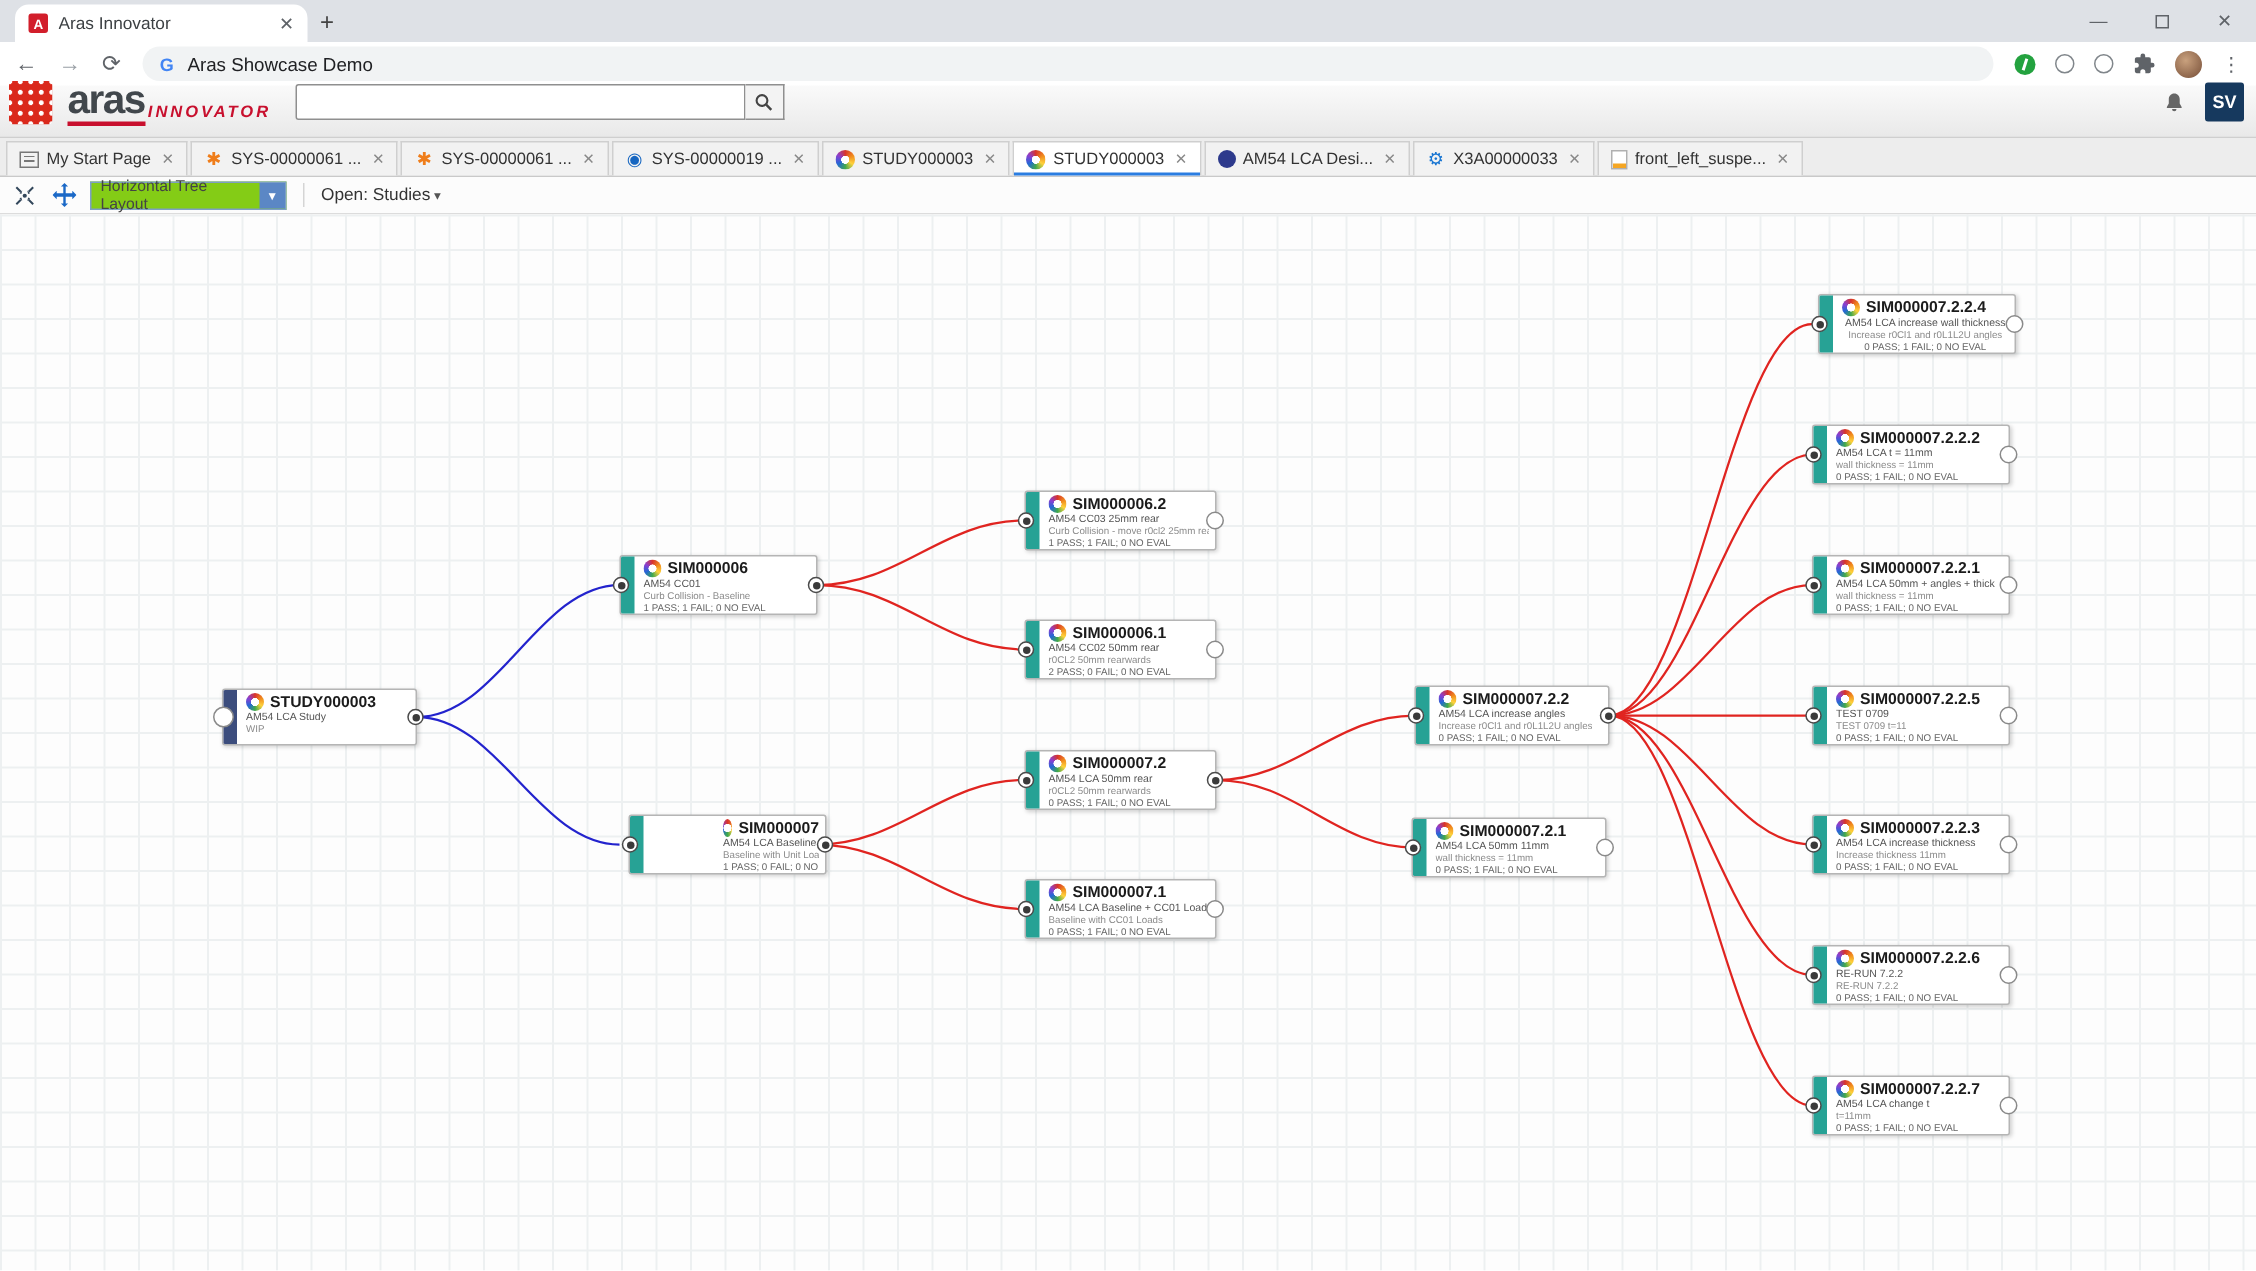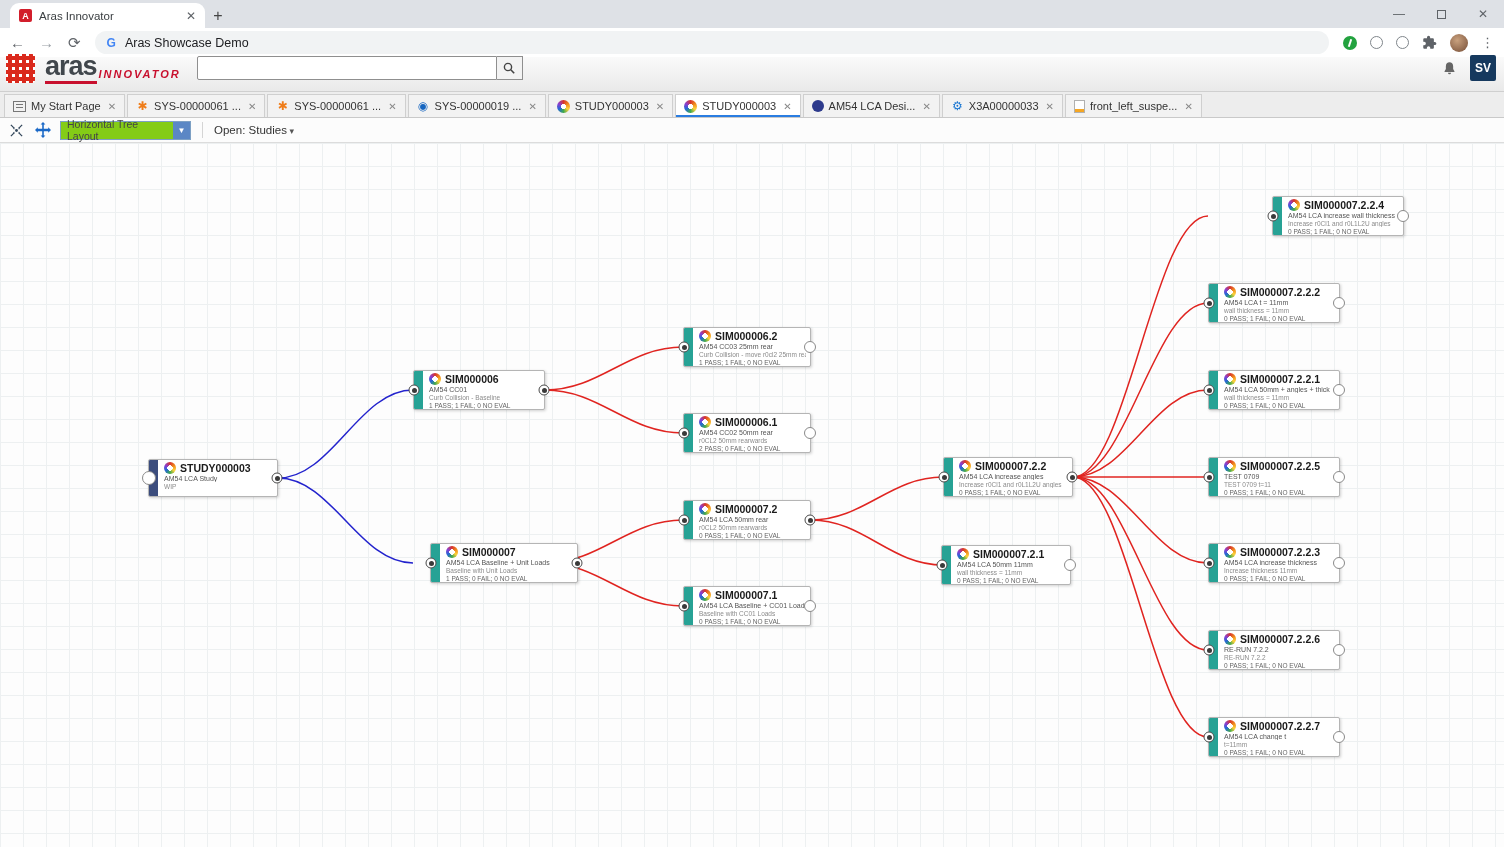--- a/index.html
+++ b/index.html
@@ -273,21 +273,21 @@
           <span class="swirl"></span>
           <span class="ntitle">SIM000006</span>
         </div>
         <div class="nline nline0">AM54 CC01</div>
         <div class="nline nline1">Curb Collision - Baseline</div>
         <div class="nline nline2">1 PASS; 1 FAIL; 0 NO EVAL</div>
       </div>
       <span class="port pleft dot"></span>
       <span class="port pright dot"></span>
     </div>
-    <div class="gnode" style="left: 430px; top: 400px; width: 148px; height: 40px;">
+    <div class="gnode" style="left: 419px; top: 400px; width: 132px; height: 40px; padding-left: 47px;">
       <span class="accent" style="background: rgb(39, 162, 149);"></span>
       <div class="ncontent">
         <div class="ntitle-row">
           <span class="swirl"></span>
           <span class="ntitle">SIM000007</span>
         </div>
         <div class="nline nline0">AM54 LCA Baseline + Unit Loads</div>
         <div class="nline nline1">Baseline with Unit Loads</div>
         <div class="nline nline2">1 PASS; 0 FAIL; 0 NO EVAL</div>
       </div>
@@ -371,21 +371,21 @@
           <span class="swirl"></span>
           <span class="ntitle">SIM000007.2.1</span>
         </div>
         <div class="nline nline0">AM54 LCA 50mm 11mm</div>
         <div class="nline nline1">wall thickness = 11mm</div>
         <div class="nline nline2">0 PASS; 1 FAIL; 0 NO EVAL</div>
       </div>
       <span class="port pleft dot"></span>
       <span class="port pright plain"></span>
     </div>
-    <div class="gnode" style="left: 1272px; top: 53px; width: 132px; height: 40px;">
+    <div class="gnode" style="left: 1212px; top: 53px; width: 132px; height: 40px; text-align: center;">
       <span class="accent" style="background: rgb(39, 162, 149);"></span>
       <div class="ncontent">
         <div class="ntitle-row">
           <span class="swirl"></span>
           <span class="ntitle">SIM000007.2.2.4</span>
         </div>
         <div class="nline nline0">AM54 LCA increase wall thickness</div>
         <div class="nline nline1">Increase r0Cl1 and r0L1L2U angles</div>
         <div class="nline nline2">0 PASS; 1 FAIL; 0 NO EVAL</div>
       </div>

